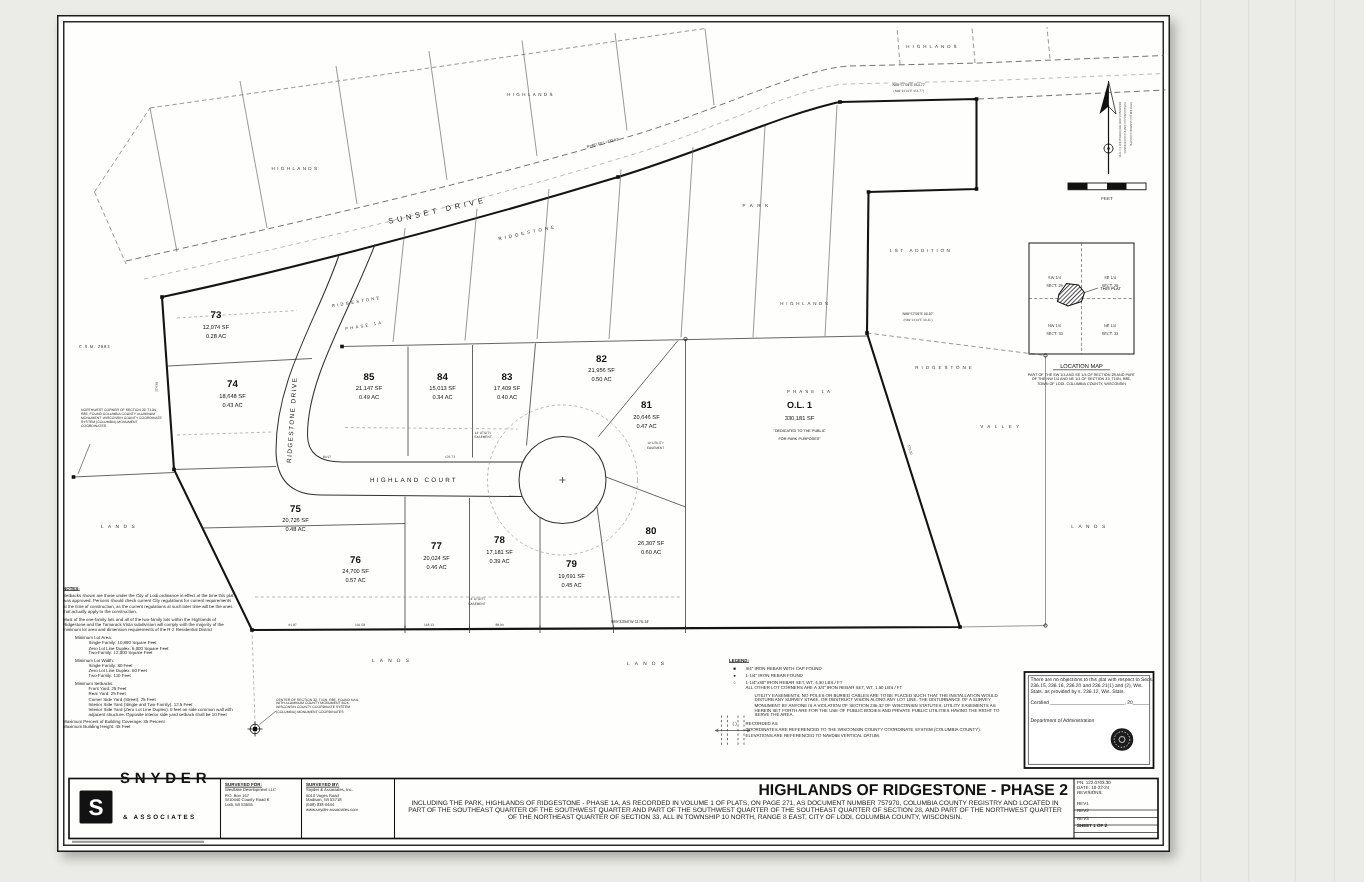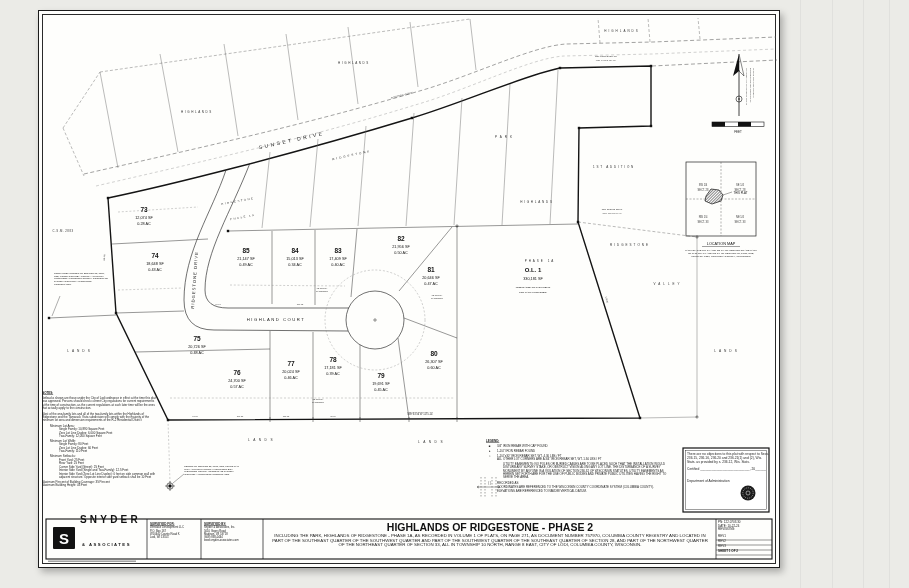--- a/index.html
+++ b/index.html
@@ -19,21 +19,21 @@
   .lrow{display:flex;gap:7px;margin-bottom:3px;}
   .lsym{width:15px;flex:none;text-align:center;}
   .ltxt{flex:1;}
   .lpara{margin:2px 0 3px 22px;}
   .cert{font-size:6.6px;line-height:7.8px;padding:5px 6px;}
   .cert .sig{margin-top:7px;}
   .cert .dept{margin-top:16px;}
   .loccap{font-size:5px;line-height:5.8px;text-align:center;}
   .sfor{font-size:5.5px;line-height:6.4px;}
   .sfor .lbl{font-size:6px;}
-  .titlebar{position:absolute;text-align:center;font-weight:bold;color:#111;}
+  .titlebar{position:absolute;text-align:right;font-weight:bold;color:#111;}
   .desc{font-size:8.8px;line-height:9.6px;text-align:center;}
   .info{font-size:6px;line-height:6.4px;}
   .info .row{border-top:.5px solid #333;padding:1px 2px;}
   .info .row.first{border-top:none;}
   .logo-mark{position:absolute;background:#121212;color:#fff;display:flex;align-items:center;justify-content:center;font-weight:bold;border-radius:1px;}
   .logo-name{position:absolute;font-weight:bold;letter-spacing:3.2px;color:#111;}
   .logo-sub{position:absolute;font-weight:bold;letter-spacing:1.5px;color:#111;}
 </style>
 </head>
 <body>

